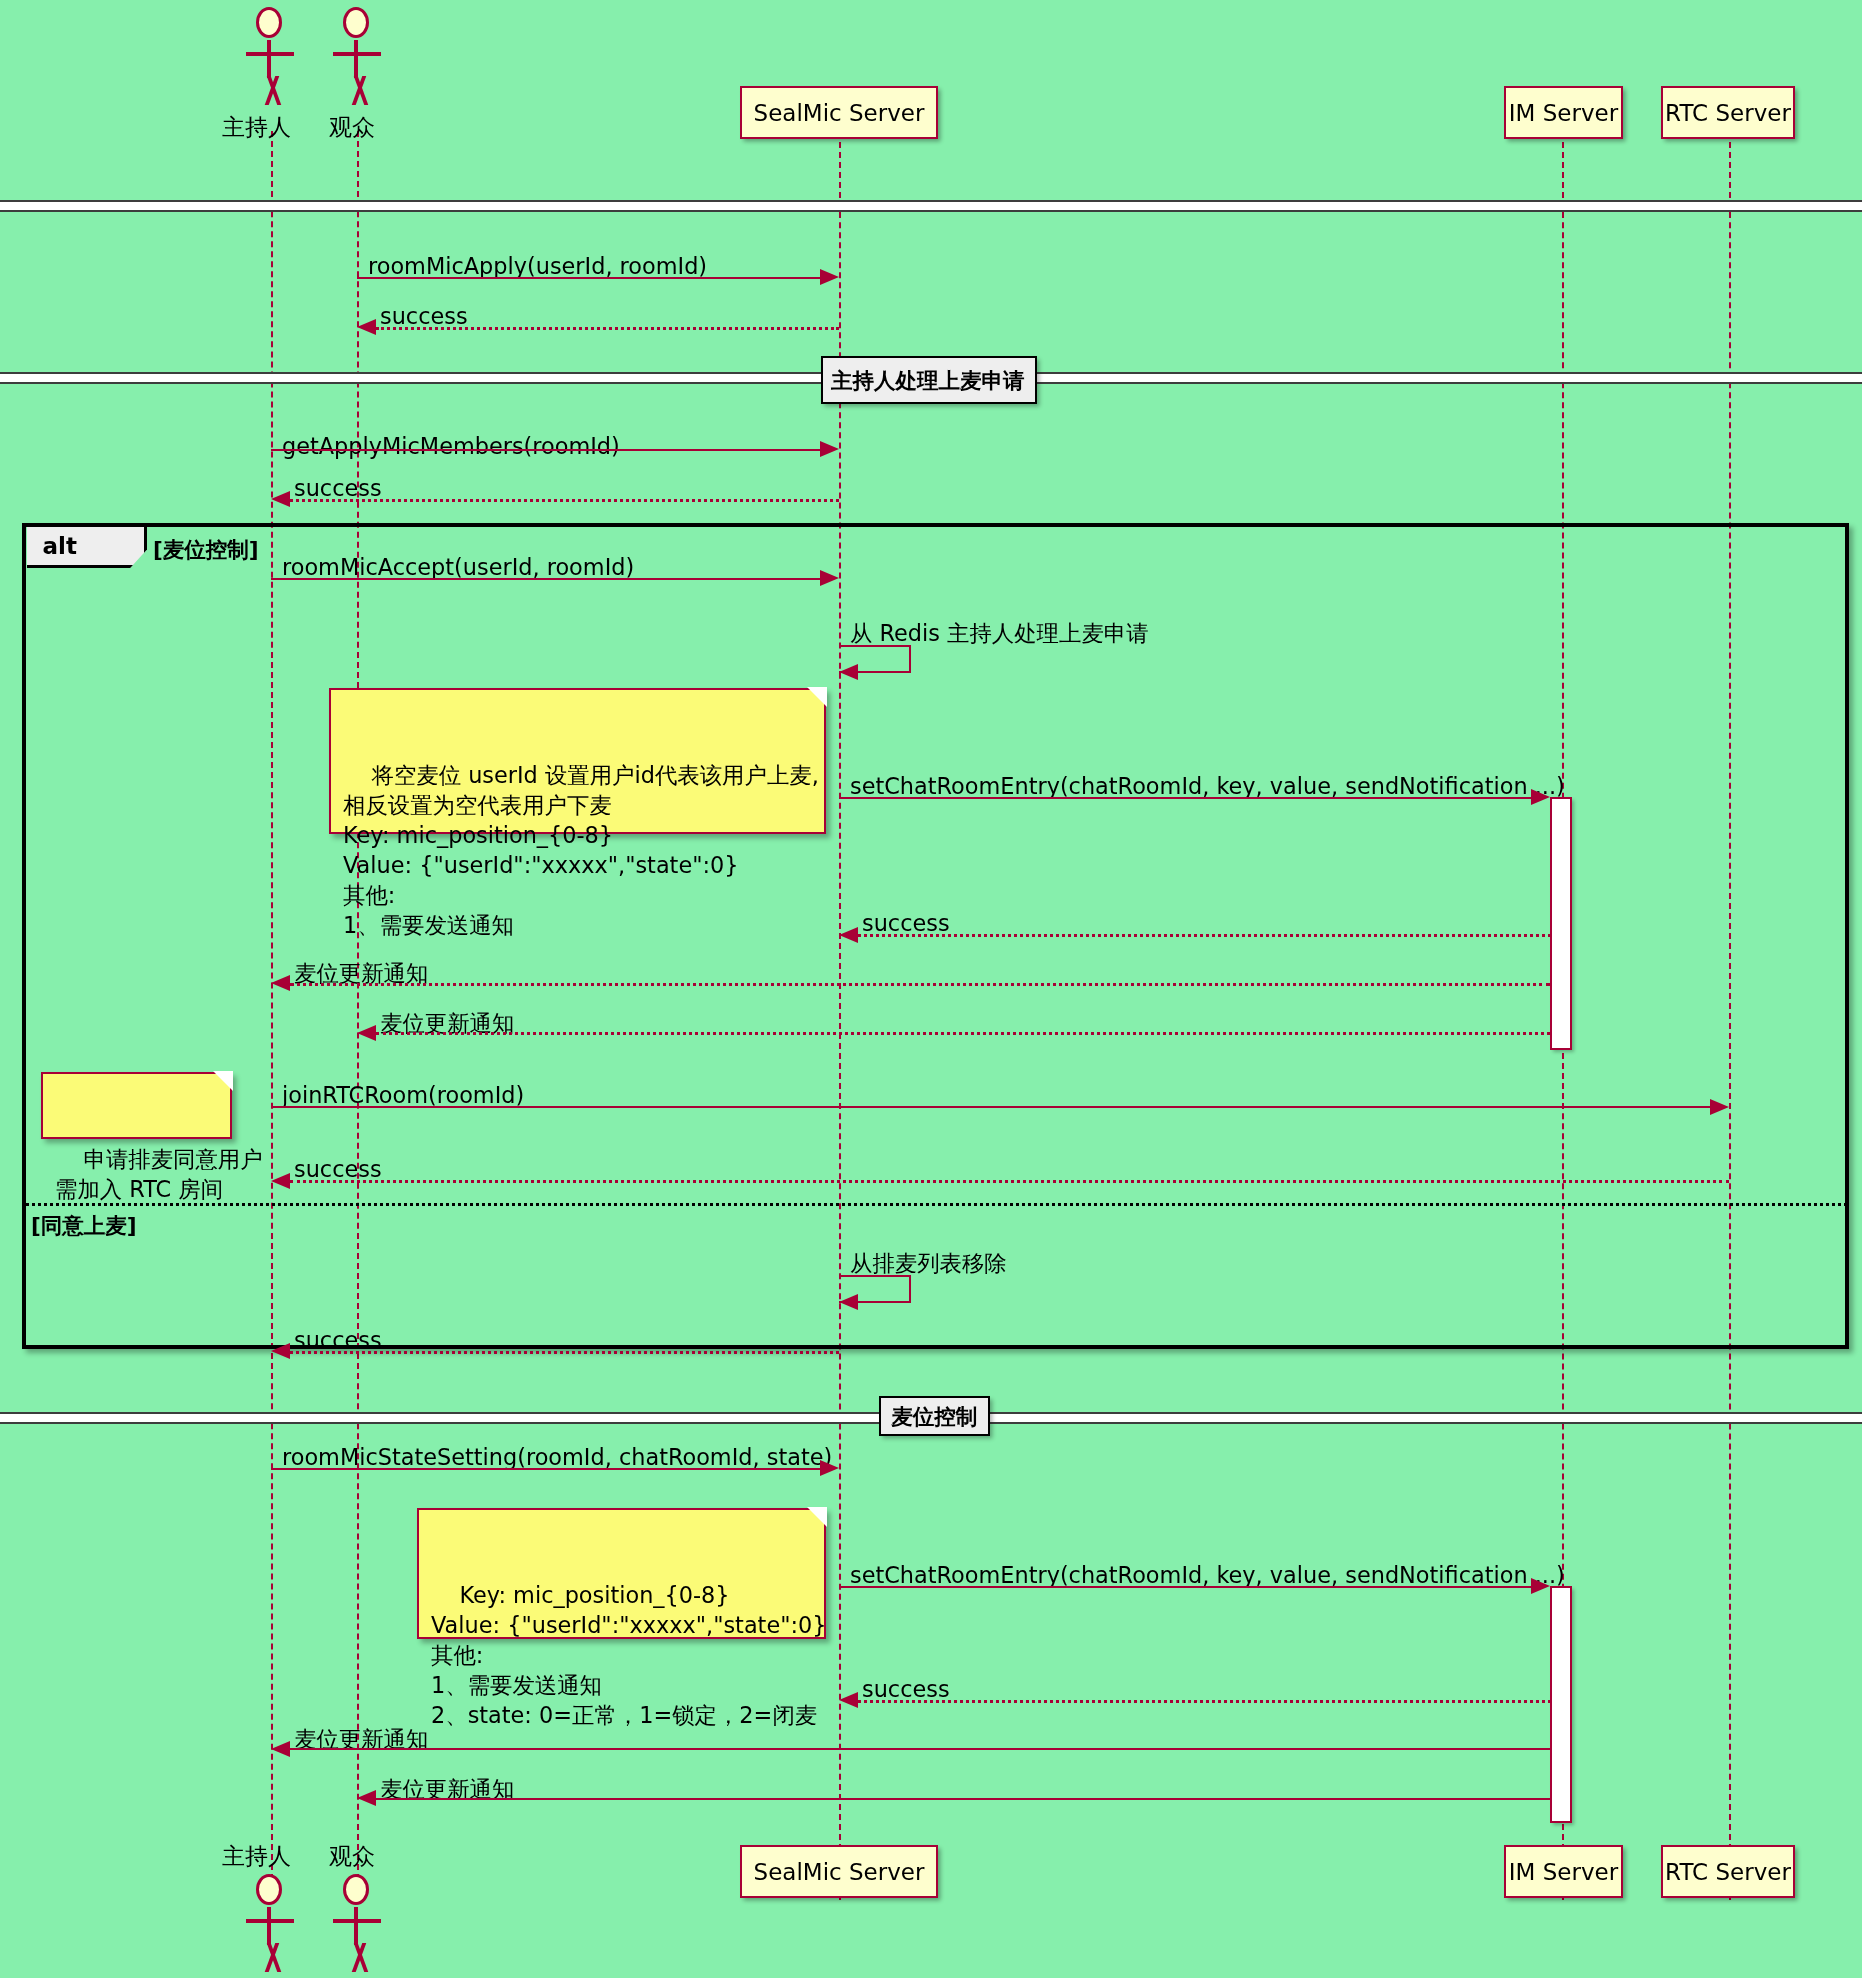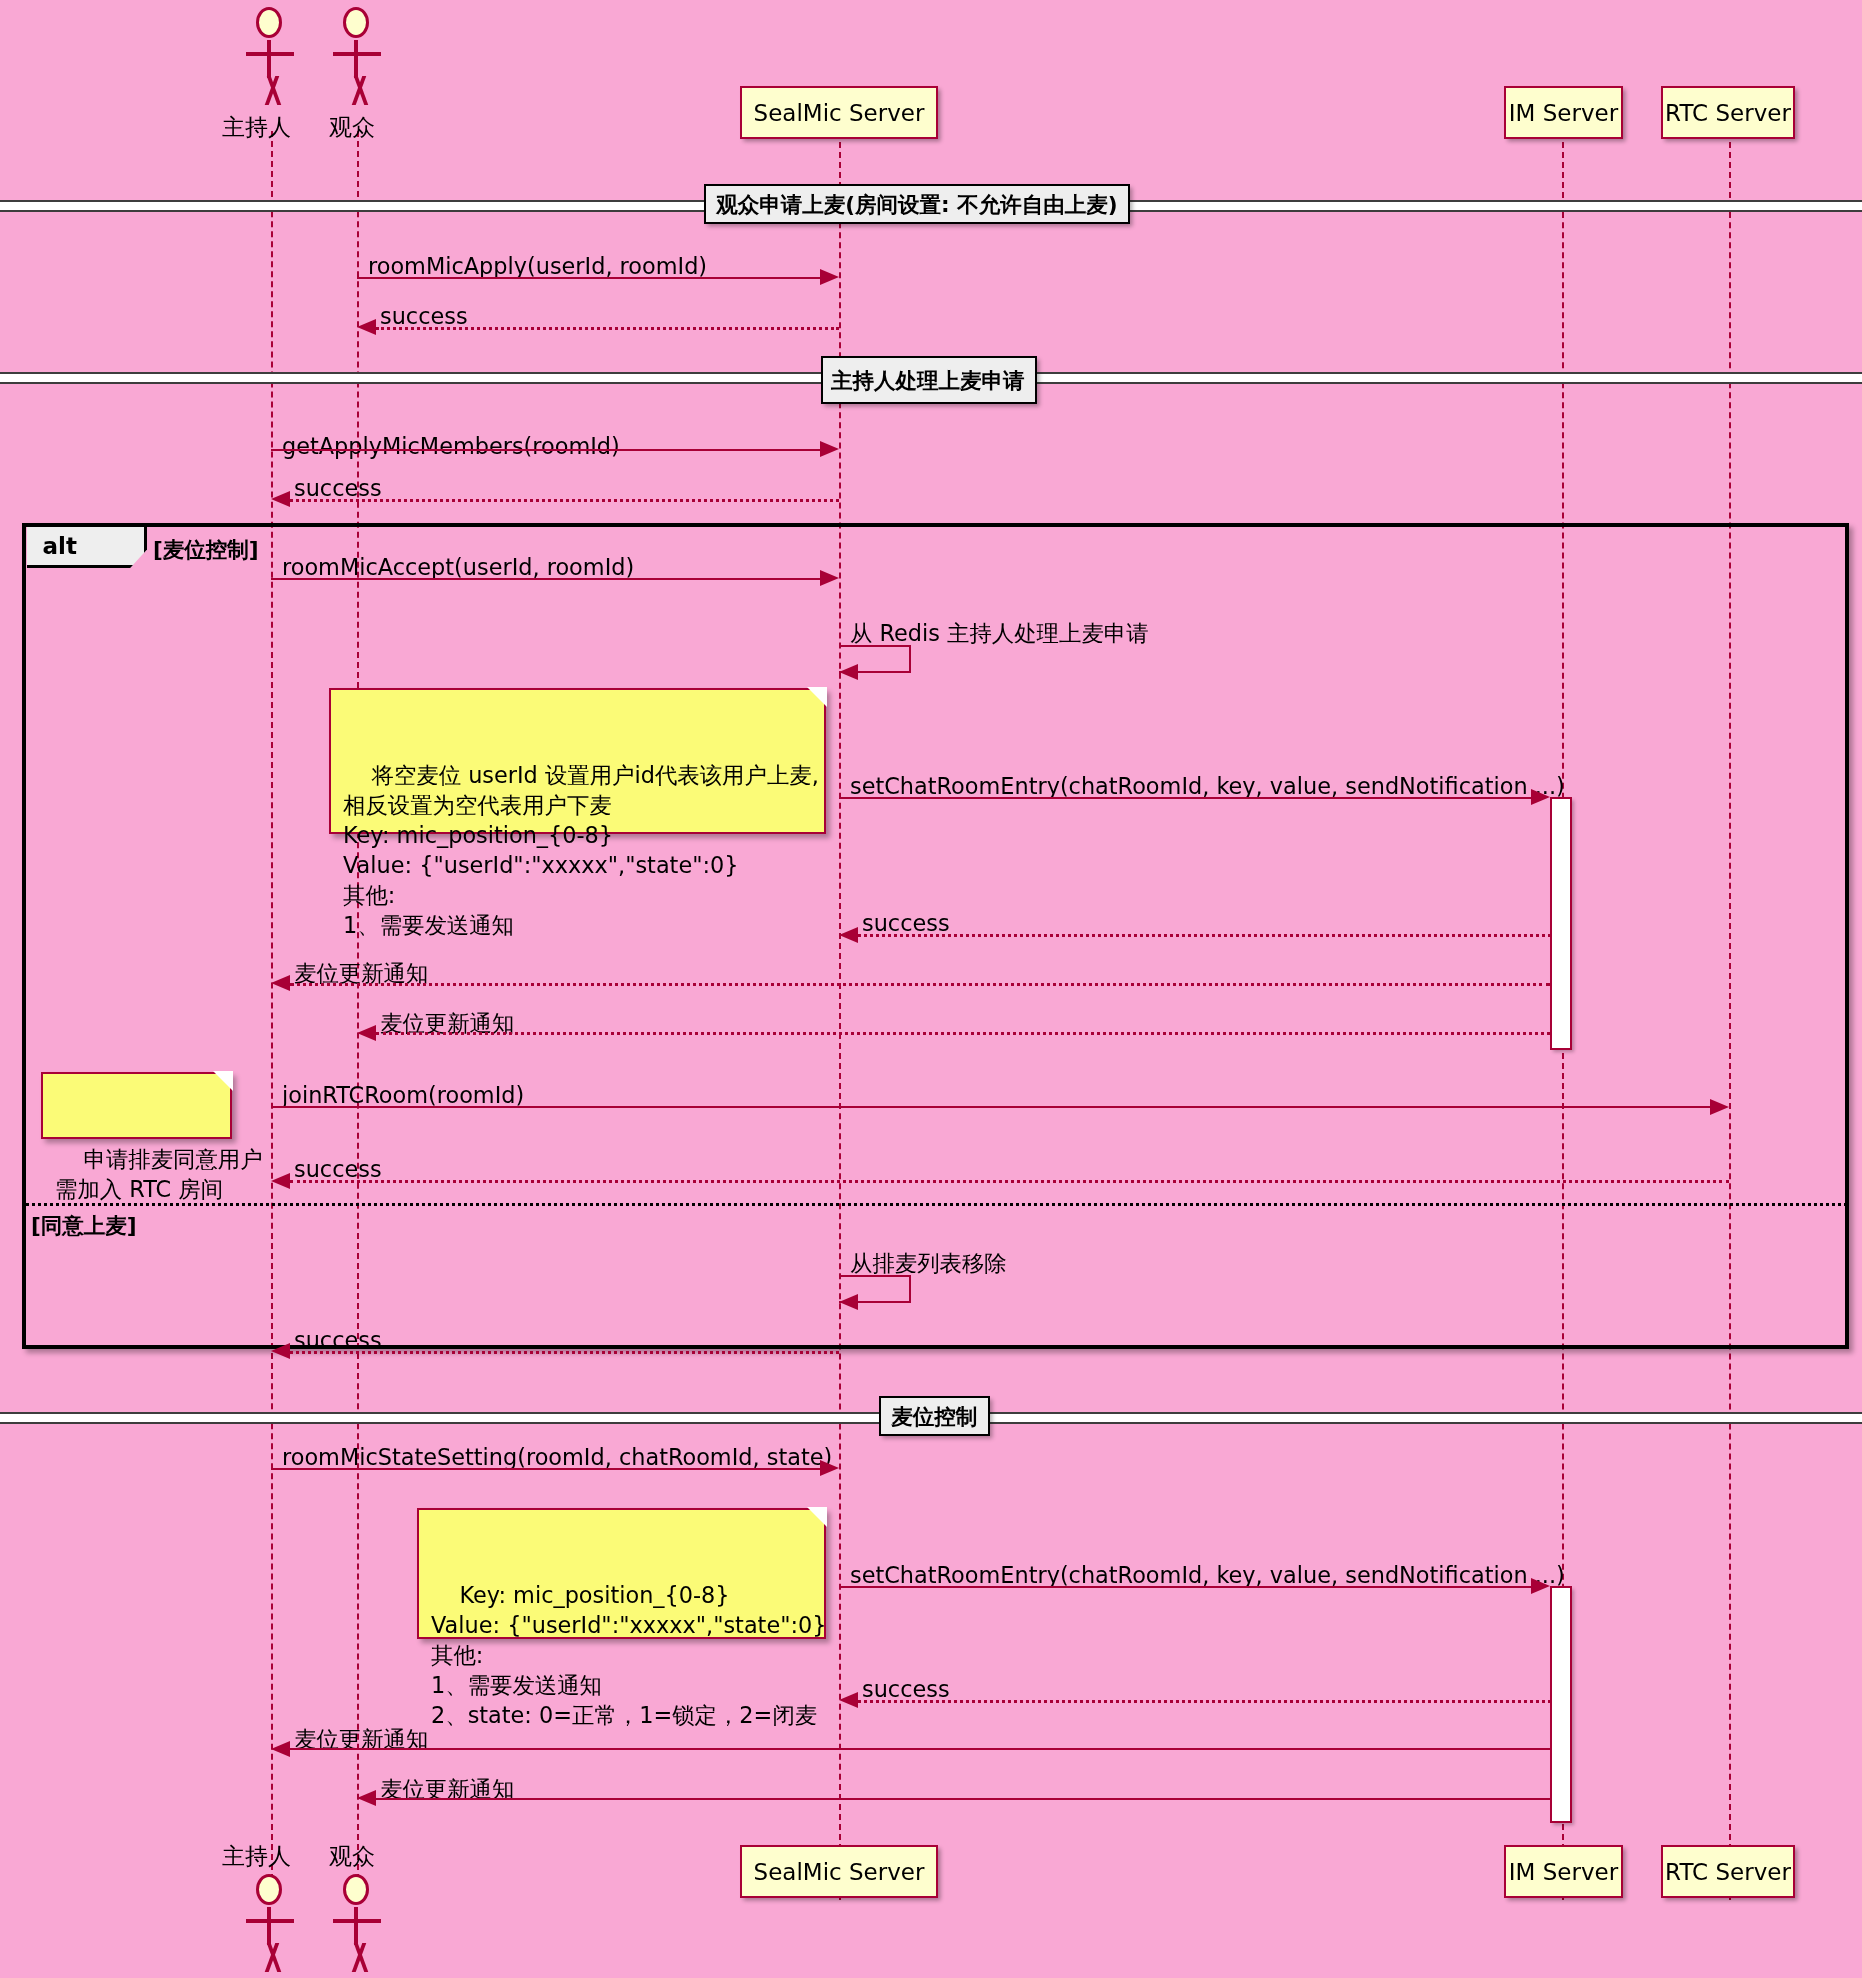--- a/index.html
+++ b/index.html
@@ -1,17 +1,17 @@
 <!DOCTYPE html>
 <html style="font-size:13.8px"><head>
 <meta charset="utf-8">
 <style>
   html,body{margin:0;padding:0;background:#FFFFFF;}
   body{font-family:"DejaVu Sans","Liberation Sans",sans-serif;}
-  #canvas{position:relative;width:1863px;height:1979px;background:#f9a8d4;overflow:hidden;}
+  #canvas{position:relative;width:1863px;height:1979px;background:#86efac;overflow:hidden;}
 
   
   .lifeline{position:absolute;width:0;border-left:2.6px dashed #A80036;}
 
   
   .actor{position:absolute;width:69px;height:102px;}
   .actor .head{position:absolute;left:19px;top:0;width:26px;height:31px;border:3.4px solid #A80036;border-radius:50%;background:#FEFECE;box-sizing:border-box;}
   .actor .body{position:absolute;left:30px;top:33px;width:0;height:38px;border-left:4.3px solid #A80036;}
   .actor .arms{position:absolute;left:8.6px;top:45px;width:48px;height:0;border-top:4.3px solid #A80036;}
   .actor .legL{position:absolute;left:13.8px;top:69px;width:20.6px;height:29px;border-right:4.3px solid #A80036;transform:skewX(20deg);}
@@ -92,21 +92,20 @@
     <span class="legL"></span>
     <span class="legR"></span>
   </div>
   <div class="actor-label" style="left:329px; top:112px;">观众</div>
 
   <div class="pbox" style="left:740px; top:86px; width:198px; height:53px;">SealMic Server</div>
   <div class="pbox" style="left:1504px;top:86px; width:119px; height:53px;">IM Server</div>
   <div class="pbox" style="left:1661px;top:86px; width:134px; height:53px;">RTC Server</div>
 
   <div class="divline" style="top:200px;"></div>
-  <div class="divbox" style="left:704px; top:184px; height:40px;">观众申请上麦(房间设置: 不允许自由上麦)</div>
 
   <div class="msglabel" style="left:368px; top:253px;">roomMicApply(userId, roomId)</div>
   <div class="msgline" style="left:357px; top:277px; width:465px;"></div>
   <div class="arrowR" style="left:820px; top:269px;"></div>
 
   <div class="msglabel" style="left:380px; top:303px;">success</div>
   <div class="msgline dotted" style="left:376px; top:327px; width:463px;"></div>
   <div class="arrowL" style="left:357px; top:319px;"></div>
 
   <div class="divline" style="top:372px;"></div>

